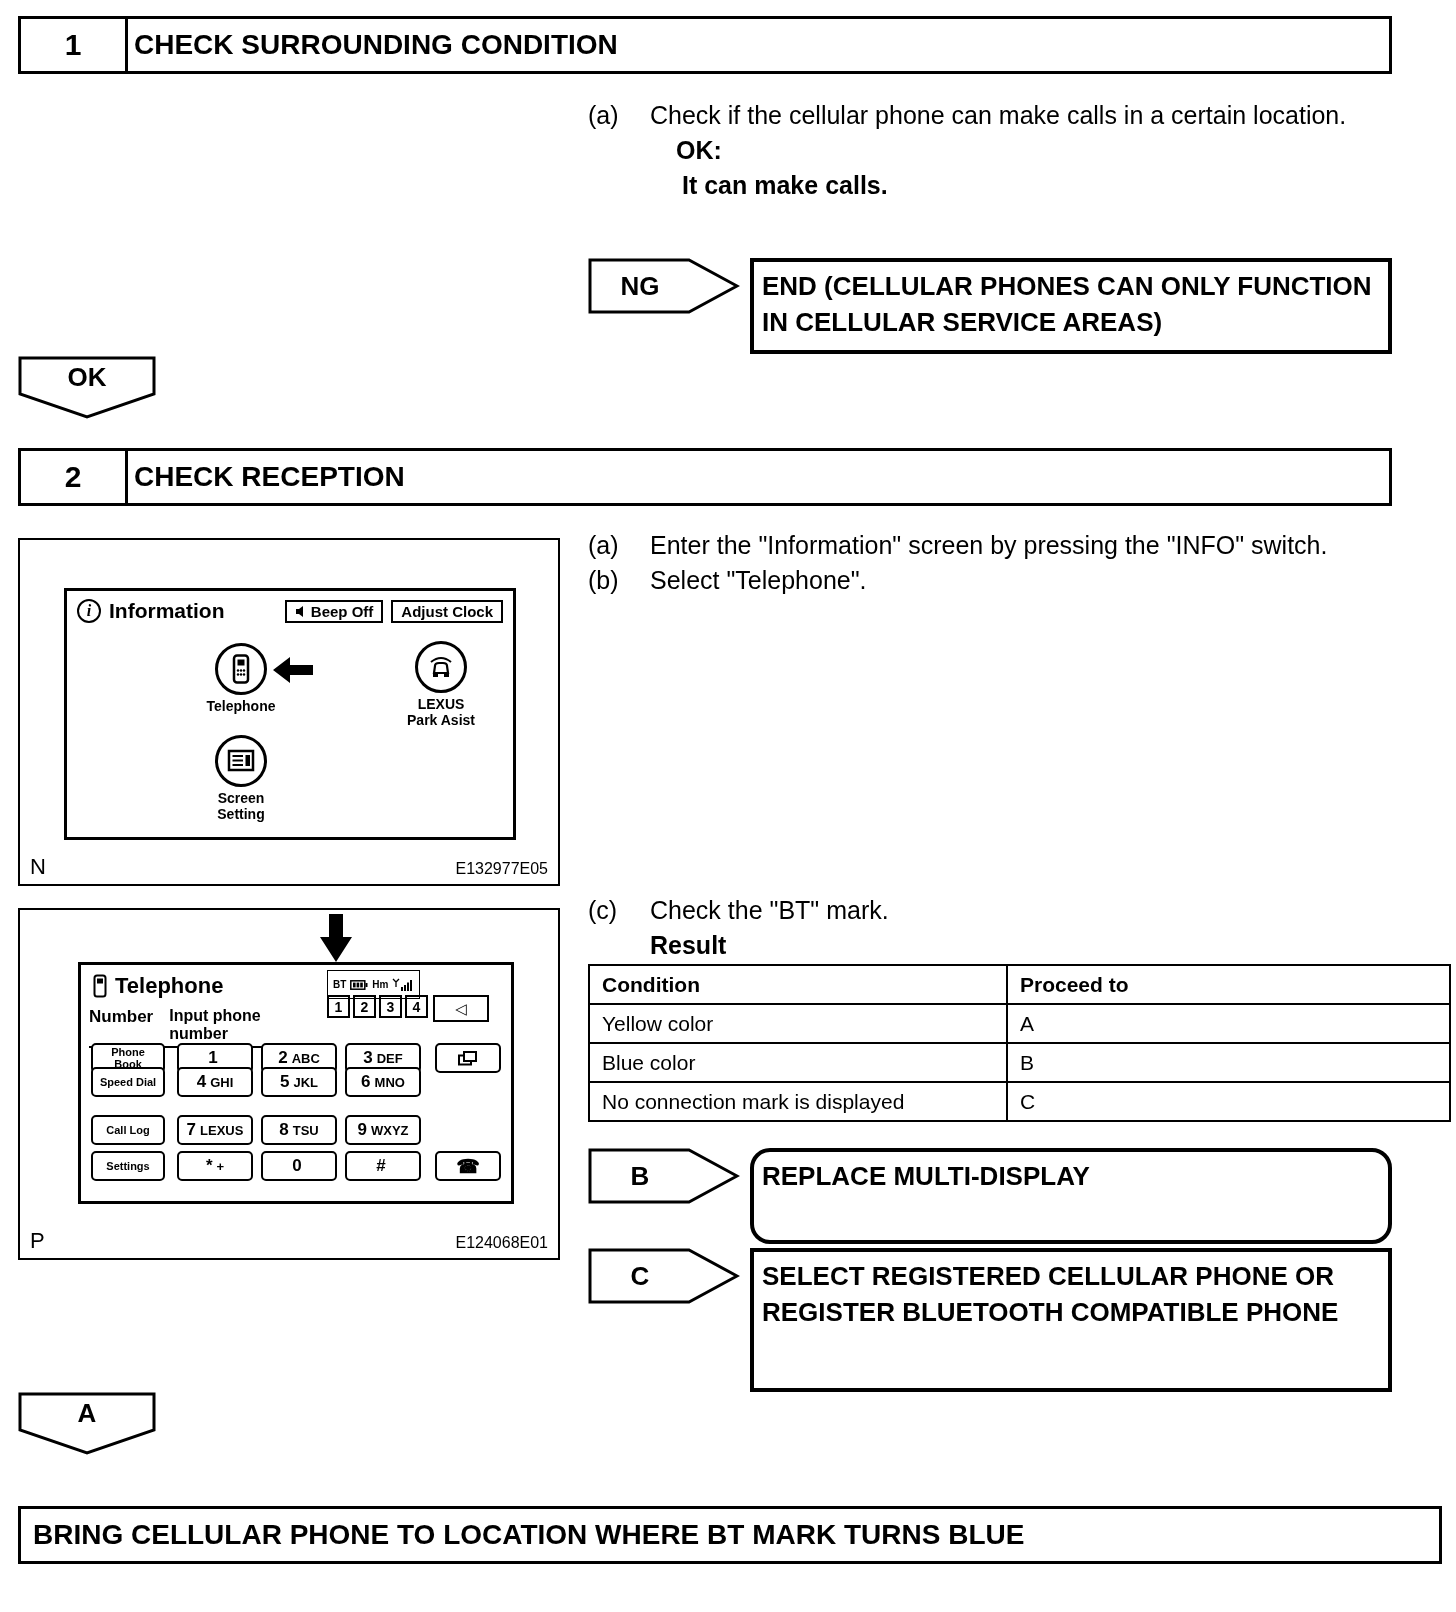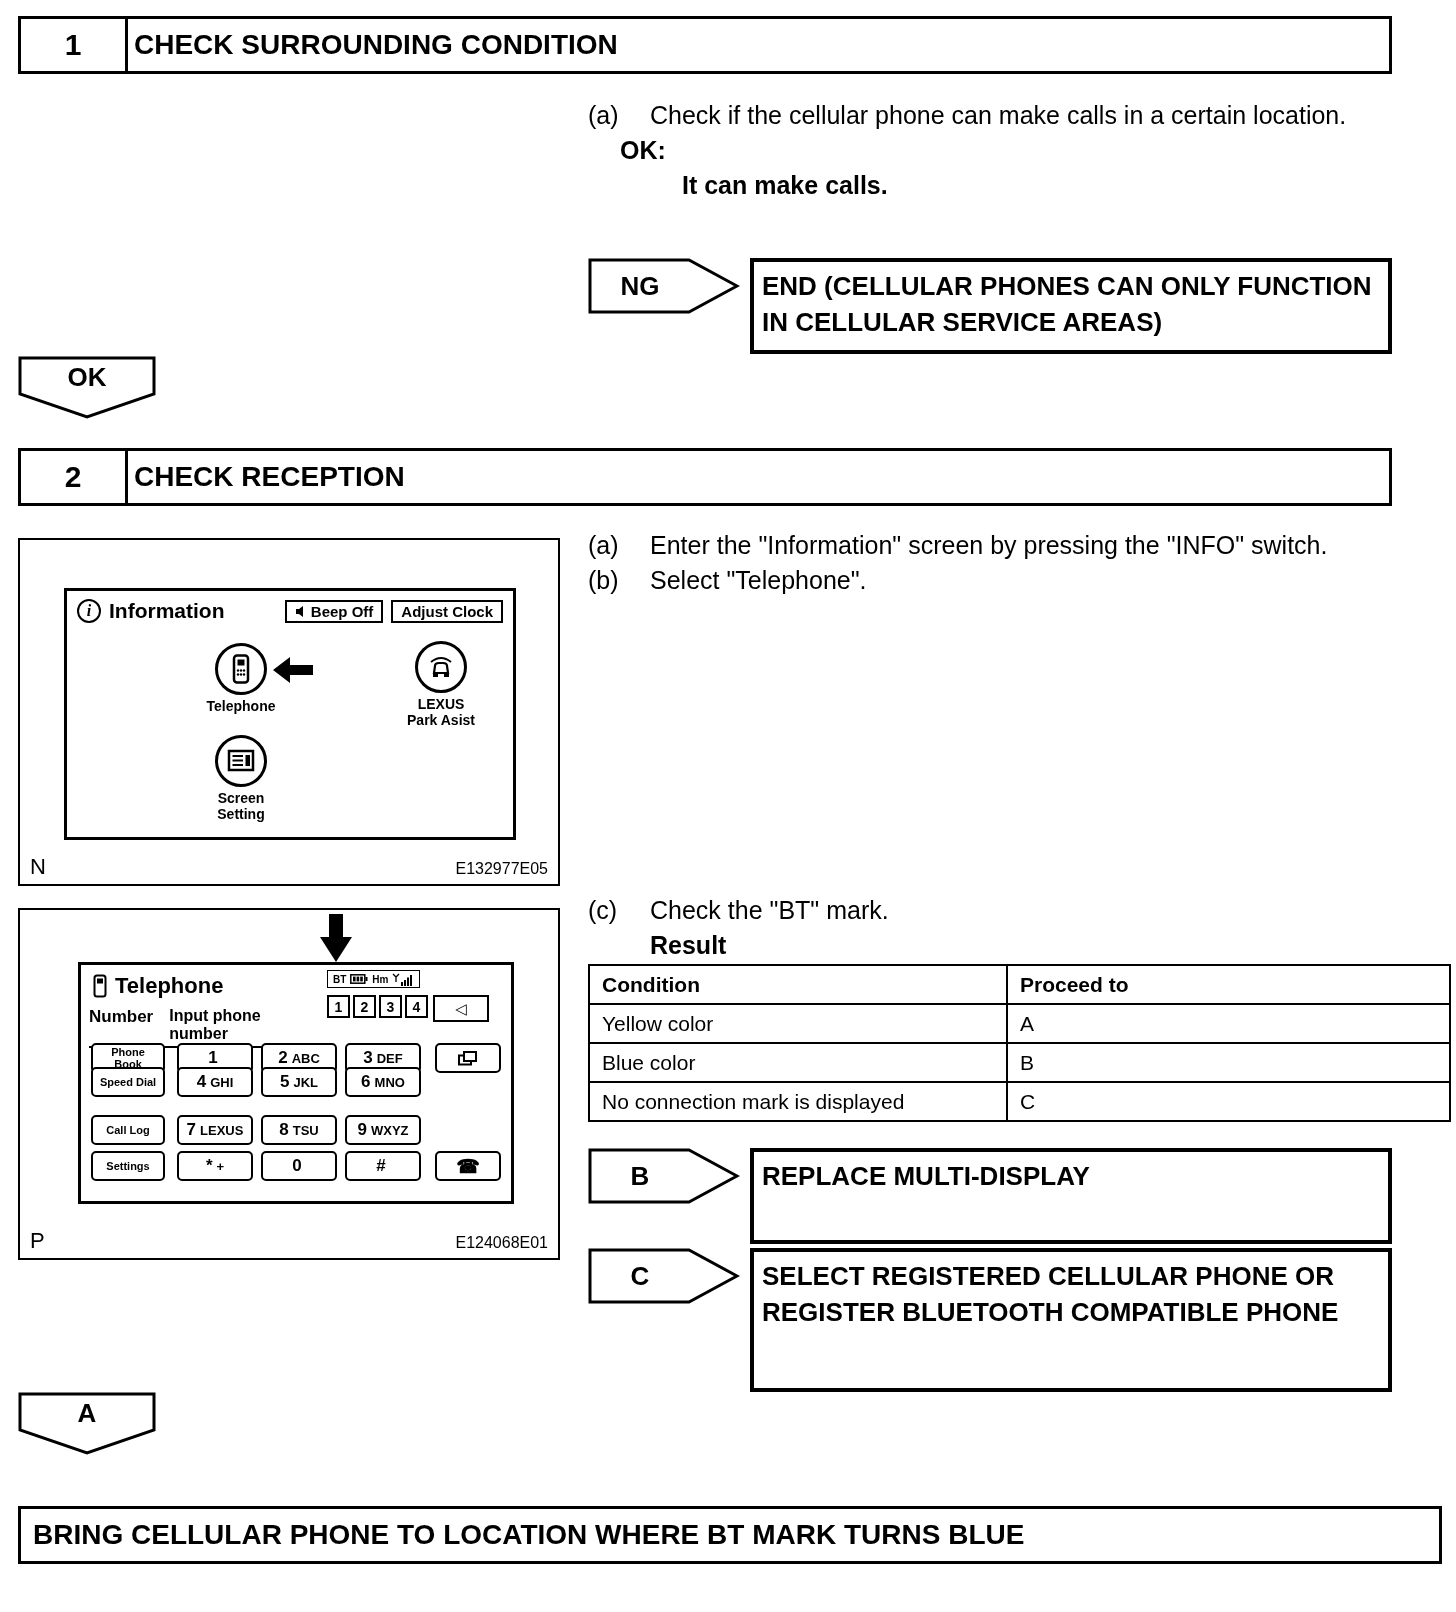--- a/index.html
+++ b/index.html
@@ -18,21 +18,21 @@
   .item{display:flex;}
   .item-label{flex:0 0 62px;}
   .item-text{flex:1;}
   .bold{font-weight:bold;}
 
   
   .branch-row{position:absolute;display:flex;align-items:flex-start;gap:10px;}
   .action-box{border:4px solid #000000;font-size:26px;font-weight:bold;line-height:36px;
               padding:6px 8px;width:618px;box-sizing:content-box;background:#fff;}
   .action-ng{min-height:76px;} .action-ng span{display:inline-block;max-width:640px;}
-  .action-b{min-height:76px;}
+  .action-b{min-height:76px;border-radius:20px;}
   .action-c{min-height:124px;} .action-c span{display:inline-block;max-width:600px;}
 
   
   .pent-right polygon,.pent-down polygon{fill:#fff;stroke:#000;stroke-width:3;}
   .pent-right text,.pent-down text{font-family:"Liberation Sans",sans-serif;font-size:26px;
         font-weight:bold;fill:#000;text-anchor:middle;dominant-baseline:central;}
   .pent-down{position:absolute;}
 
   
   .figure{position:absolute;left:18px;width:542px;border:2px solid #000;background:#fff;box-sizing:border-box;}
@@ -52,21 +52,21 @@
            display:inline-flex;align-items:center;gap:5px;background:#fff;}
   .icon-group{position:absolute;text-align:center;}
   .circle-icon{width:52px;height:52px;border:3px solid #000;border-radius:50%;display:flex;
                align-items:center;justify-content:center;margin:0 auto;box-sizing:border-box;}
   .icon-label{font-size:14px;font-weight:bold;line-height:16px;margin-top:3px;}
   .left-arrow{position:absolute;}
 
   
   .ph-title-group{position:absolute;left:12px;top:8px;display:flex;align-items:center;gap:8px;}
   .ph-title{font-size:22px;font-weight:bold;}
-  .status-bar{position:absolute;left:246px;top:5px;height:18px;border:1.5px solid #000;
+  .status-bar{position:absolute;left:246px;top:5px;height:29px;border:1.5px solid #000;
               display:flex;align-items:center;gap:4px;padding:0 5px;box-sizing:border-box;}
   .st-txt{font-size:10px;font-weight:bold;}
   .tabs-row{position:absolute;left:246px;top:30px;display:flex;gap:3px;}
   .tab-box{width:23px;height:23px;border:2px solid #000;display:flex;align-items:center;
            justify-content:center;font-size:14px;font-weight:bold;box-sizing:border-box;}
   .back-box{position:absolute;left:352px;top:30px;width:56px;height:27px;border:2px solid #000;
             display:flex;align-items:center;justify-content:center;font-size:15px;box-sizing:border-box;}
   .num-line{position:absolute;left:8px;top:42px;width:232px;display:flex;gap:16px;
             border-bottom:2px solid #000;padding-bottom:3px;}
   .num-label{font-size:17px;font-weight:bold;}
@@ -100,21 +100,21 @@
   <div class="step-header" style="top:16px;">
     <div class="step-num">1</div>
     <div class="step-title">CHECK SURROUNDING CONDITION</div>
   </div>
 
   <div class="textblock" style="left:588px;top:98px;width:812px;">
     <div class="item">
       <span class="item-label">(a)</span>
       <span class="item-text">Check if the cellular phone can make calls in a certain location.</span>
     </div>
-    <div class="bold" style="margin-left:32px;">OK:</div>
+    <div class="bold" style="margin-left:88px;">OK:</div>
     <div class="bold" style="margin-left:94px;">It can make calls.</div>
   </div>
 
   <div class="branch-row" style="left:588px;top:250px;margin-top:8px;">
     <svg class="pent-right" width="152" height="56" viewBox="0 0 152 56">
       <polygon points="2,2 101,2 149,28 101,54 2,54"></polygon>
       <text x="52" y="28">NG</text>
     </svg>
     <div class="action-box action-ng">
       <span>END (CELLULAR PHONES CAN ONLY FUNCTION IN CELLULAR SERVICE AREAS)</span>

